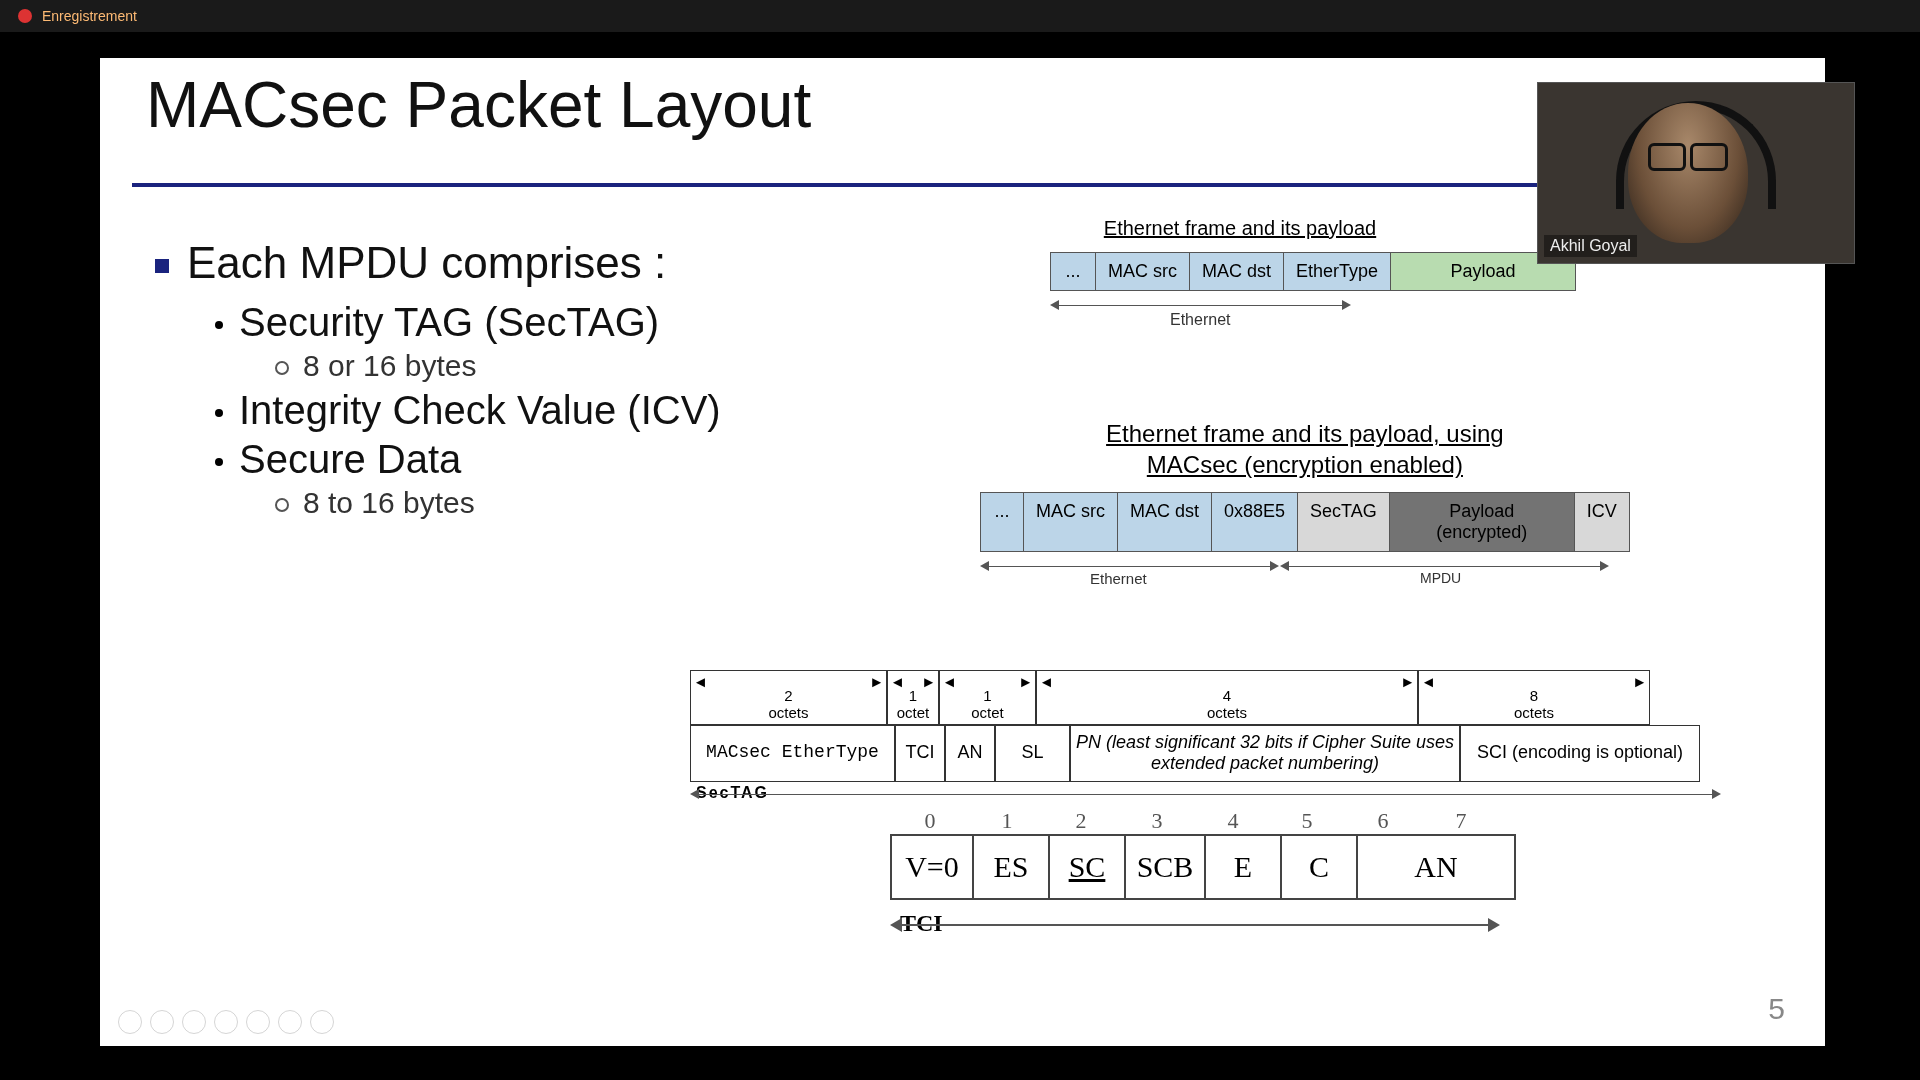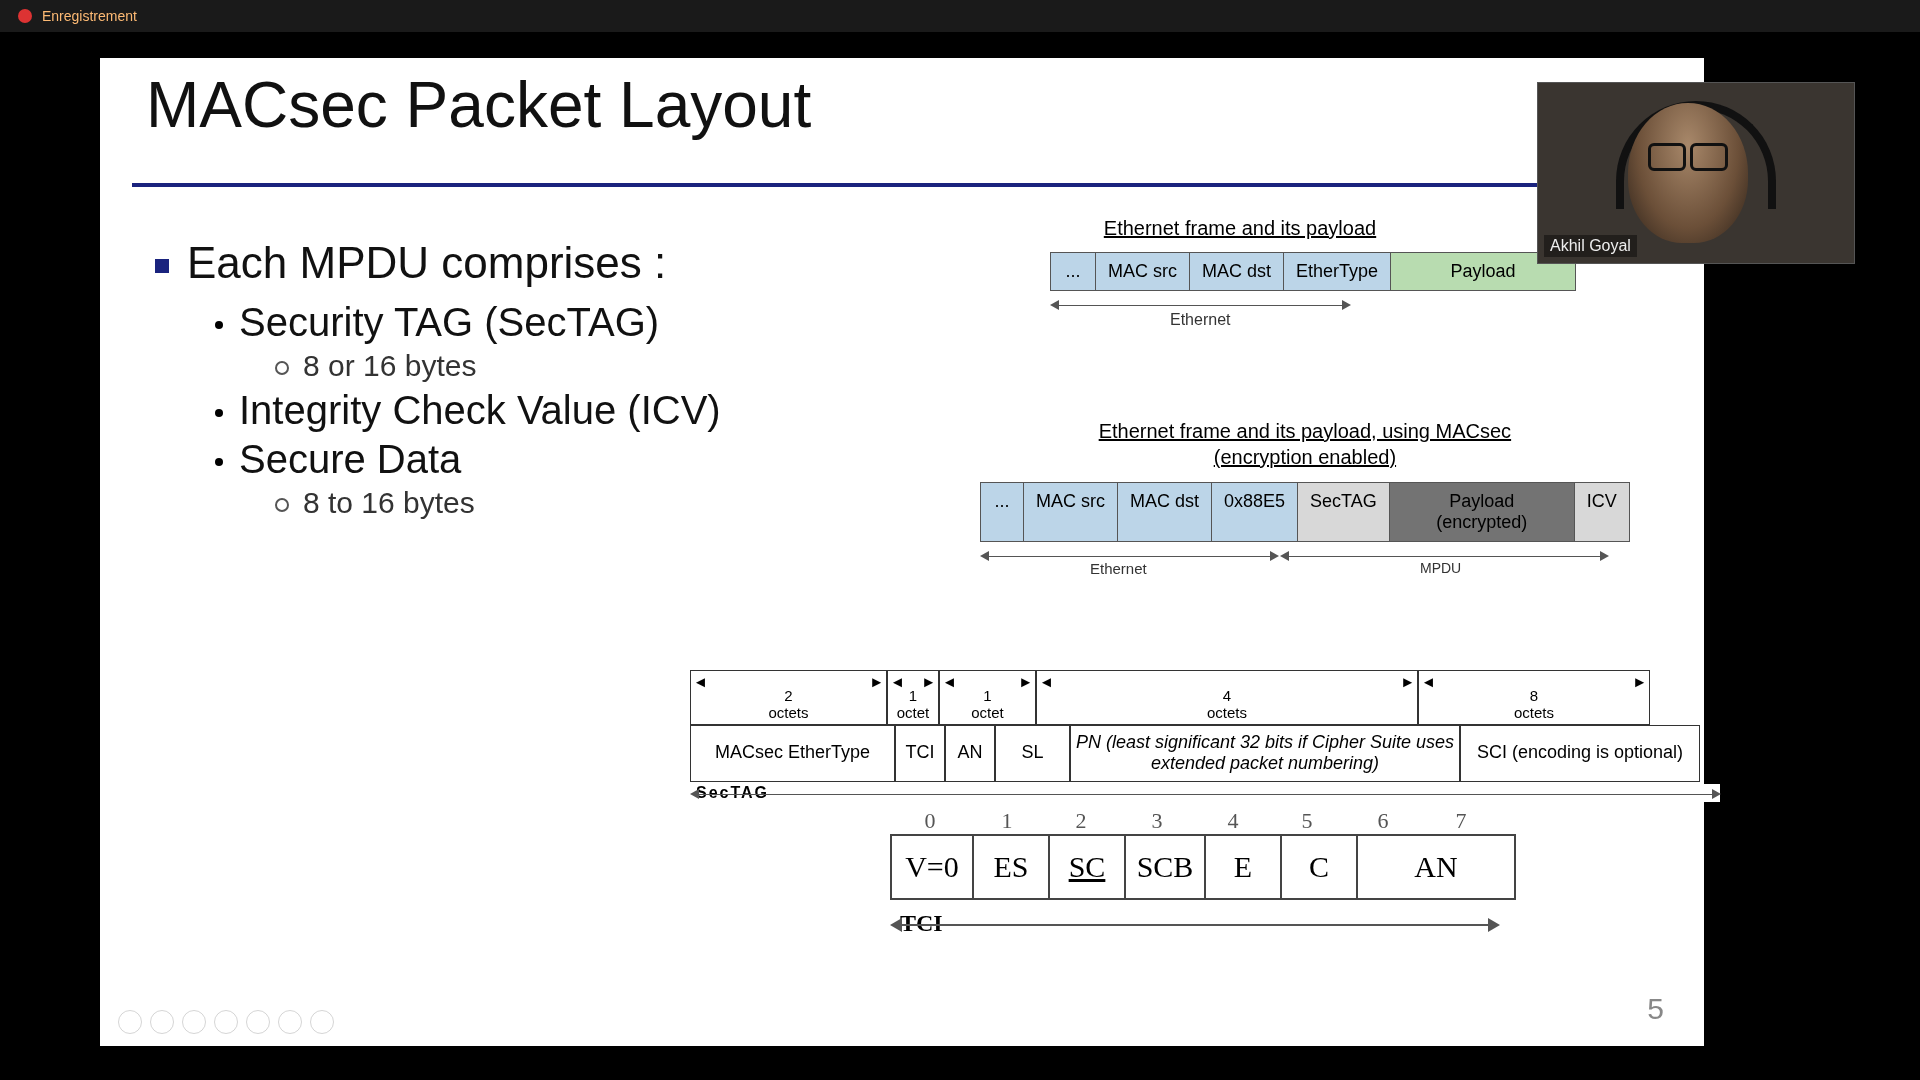--- a/index.html
+++ b/index.html
@@ -1,19 +1,19 @@
 <!DOCTYPE html>
 <html><head>
 <meta charset="utf-8">
 <style>
   html,body{margin:0;padding:0;width:1920px;height:1080px;background:#000;font-family:Arial,Helvetica,sans-serif;overflow:hidden}
   .topbar{position:absolute;left:0;top:0;width:100%;height:32px;background:#1a1a1a;display:flex;align-items:center;padding-left:18px;box-sizing:border-box}
   .rec-dot{width:14px;height:14px;border-radius:50%;background:#d33;margin-right:10px}
   .rec-label{color:#fdba74;font-size:14px}
-  .slide{position:absolute;left:100px;top:58px;width:1604px;height:988px;background:#fff}
+  .slide{position:absolute;left:100px;top:58px;width:1725px;height:988px;background:#fff}
   .title{position:absolute;left:46px;top:10px;font-size:64px;font-weight:400;color:#111}
   .rule{position:absolute;left:32px;top:125px;width:1425px;height:4px;background:#1a237e}
   .bullets{position:absolute;left:55px;top:180px;width:700px;color:#111}
   .b0{font-size:44px;margin:0 0 12px 0}
   .sq{display:inline-block;width:14px;height:14px;background:#1a237e;margin-right:18px;vertical-align:middle}
   .b1{font-size:40px;margin:4px 0 4px 60px}
   .b2{font-size:30px;margin:4px 0 4px 120px;color:#333}
   .circ{display:inline-block;width:10px;height:10px;border:2px solid #555;border-radius:50%;margin-right:14px;vertical-align:middle}
   .disc{display:inline-block;width:8px;height:8px;background:#000;border-radius:50%;margin-right:16px;vertical-align:middle}
   
@@ -26,21 +26,21 @@
   .green{background:#b8dcb0}
   .red{background:#737373}
   .grey{background:#d8d8d8}
   .arrow-line{position:relative;height:20px;margin-top:4px}
   .arrow-line .lbl{position:absolute;font-size:16px;color:#333}
   .hbar{position:absolute;height:1px;background:#555;top:10px}
   .tri-l{position:absolute;width:0;height:0;border-top:5px solid transparent;border-bottom:5px solid transparent;border-right:9px solid #555;top:5px}
   .tri-r{position:absolute;width:0;height:0;border-top:5px solid transparent;border-bottom:5px solid transparent;border-left:9px solid #555;top:5px}
   
   .d2{position:absolute;left:880px;top:360px}
-  .d2-title{font-size:20px;text-decoration:underline;text-align:center;width:480px;margin:0 auto 12px;line-height:1.3}
+  .d2-title{font-size:24px;text-decoration:underline;text-align:center;width:480px;margin:0 auto 12px;line-height:1.3}
   
   .sectag{position:absolute;left:590px;top:580px}
   .oct-row{display:flex}
   .oct{border:1px solid #333;text-align:center;font-size:15px;padding:2px 0;line-height:1.15}
   .sec-row{display:flex}
   .sec-cell{border:1px solid #333;font-size:18px;text-align:center;display:flex;align-items:center;justify-content:center;padding:6px 4px;line-height:1.2}
   .sec-arrow{position:relative;height:28px;margin-top:2px}
   
   .tci{position:absolute;left:790px;top:750px}
   .tci-nums{display:flex;font-size:22px;color:#555;font-family:'Times New Roman',serif}
@@ -142,21 +142,21 @@
         <div class="oct" style="width: 380px;"><div style="position:relative;height:14px">
             <span style="position:absolute;left:2px">◄</span>
             <span style="position:absolute;right:2px">►</span>
           </div>4<br>octets</div>
         <div class="oct" style="width: 230px;"><div style="position:relative;height:14px">
             <span style="position:absolute;left:2px">◄</span>
             <span style="position:absolute;right:2px">►</span>
           </div>8<br>octets</div>
       </div>
     <div class="sec-row" id="sec-row">
-        <div class="sec-cell" style="width: 195px;">MACsec EtherType</div>
+        <div class="sec-cell" style="width: 195px; font-family: Liberation Mono, monospace;">MACsec EtherType</div>
         <div class="sec-cell" style="width: 40px;">TCI</div>
         <div class="sec-cell" style="width: 40px;">AN</div>
         <div class="sec-cell" style="width: 65px;">SL</div>
         <div class="sec-cell" style="width: 380px; font-style: italic;">PN
 (least significant 32 bits if Cipher Suite uses extended packet numbering)</div>
         <div class="sec-cell" style="width: 230px;">SCI (encoding is optional)</div>
       </div>
     <div class="sec-arrow" style="width:1030px">
       <div class="tri-l" style="left:0"></div>
       <div class="hbar" style="left:8px;width:1014px"></div>

